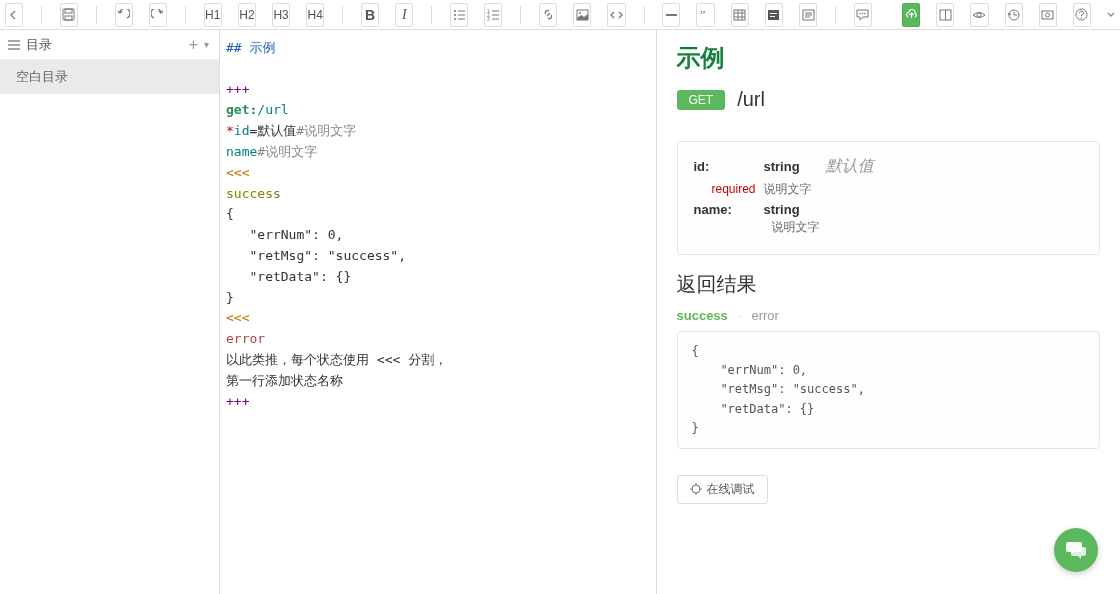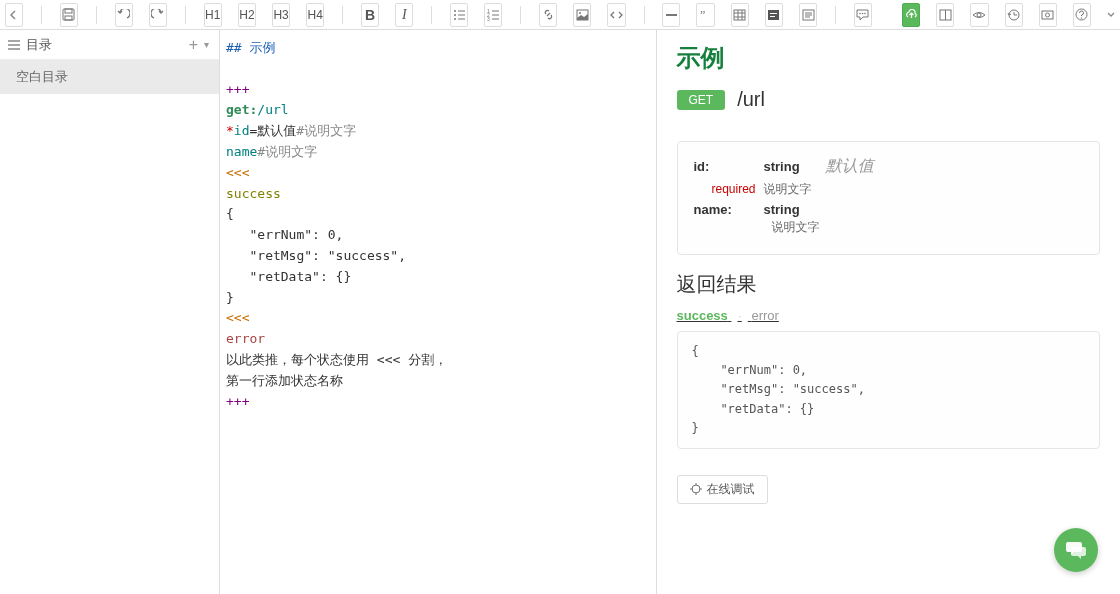--- a/index.html
+++ b/index.html
@@ -46,21 +46,21 @@
     
     .param-box { border: 1px solid #e5e5e5; border-radius: 4px; padding: 12px 16px; background: #fefefe; margin-bottom: 16px; }
     .param-row { display: flex; align-items: baseline; padding: 2px 0; font-size: 13px; }
     .param-key { width: 70px; text-align: left; font-weight: bold; color: #333; padding-right: 8px; }
     .param-req { width: 70px; text-align: right; color: #c00; font-size: 12px; padding-right: 8px; }
     .param-type { font-weight: bold; color: #333; margin-right: 26px; }
     .param-default { color: #999; font-style: italic; font-size: 16px; }
     .param-desc { color: #666; font-size: 12px; padding-left: 78px; margin-bottom: 6px; }
     
     .pv-h3 { font-size: 20px; font-weight: normal; margin: 10px 0; color: #333; }
-    .status-line { margin-bottom: 8px; text-decoration: underline; }
+    .status-line { margin-bottom: 8px; }
     .status-active { color: #5cb85c; font-weight: bold; }
     .status-sep { color: #ccc; margin: 0 6px; }
     .status-inactive { color: #999; }
     
     .code-block { border: 1px solid #e5e5e5; border-radius: 4px; padding: 10px 14px; font-family: Consolas, Monaco, monospace; font-size: 12px; line-height: 1.6; background: #fefefe; white-space: pre; margin-bottom: 14px; color: #555; }
     
     .debug-btn { display: inline-flex; align-items: center; border: 1px solid #ddd; border-radius: 3px; padding: 5px 12px; background: #fff; cursor: pointer; color: #555; font-size: 12px; gap: 5px; margin-top: 12px; }
     
     .fab { position: fixed; right: 22px; bottom: 22px; width: 44px; height: 44px; border-radius: 50%; background: #5cb85c; display: flex; align-items: center; justify-content: center; color: #fff; cursor: pointer; box-shadow: 0 2px 6px rgba(0,0,0,0.2); }
     

